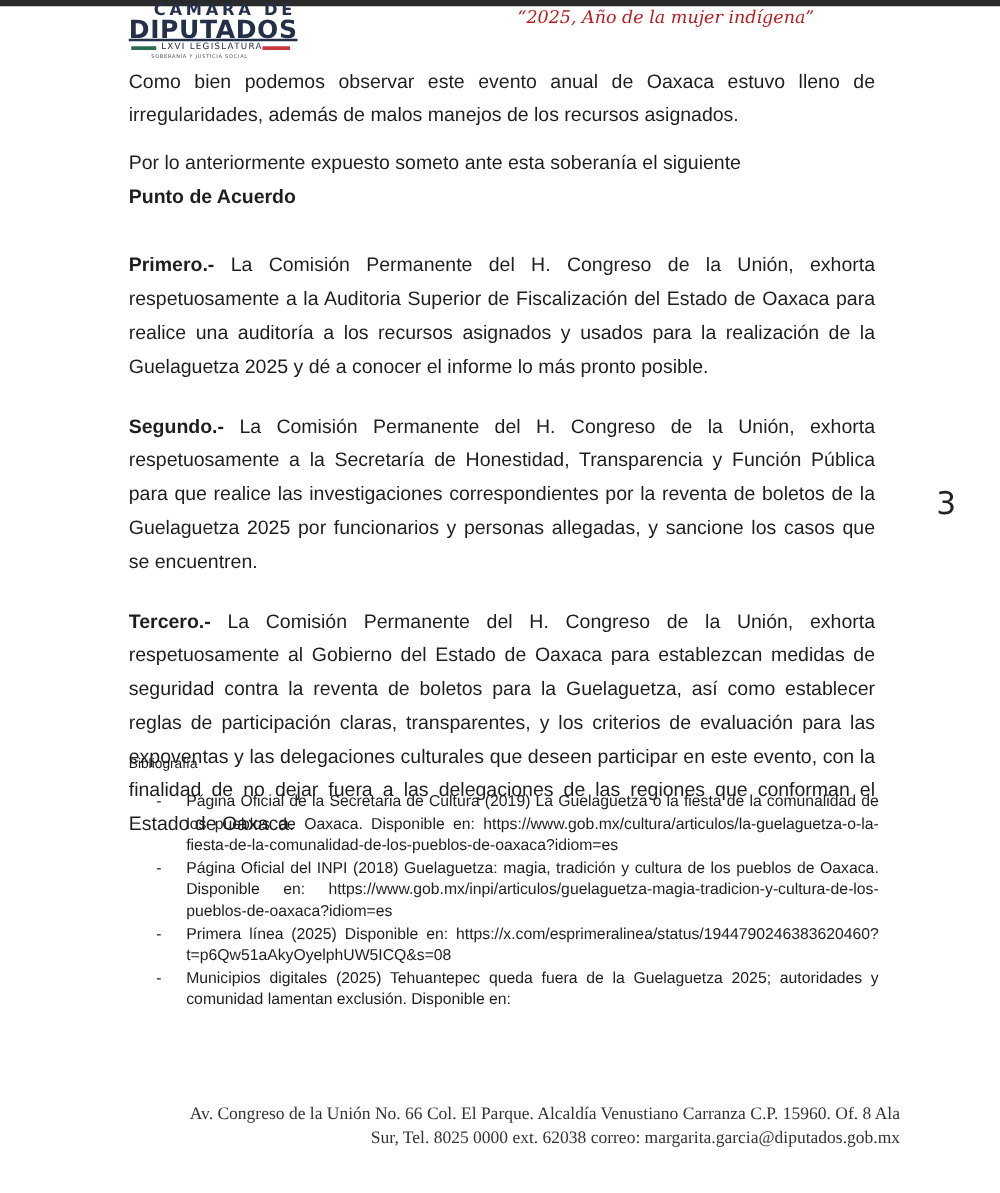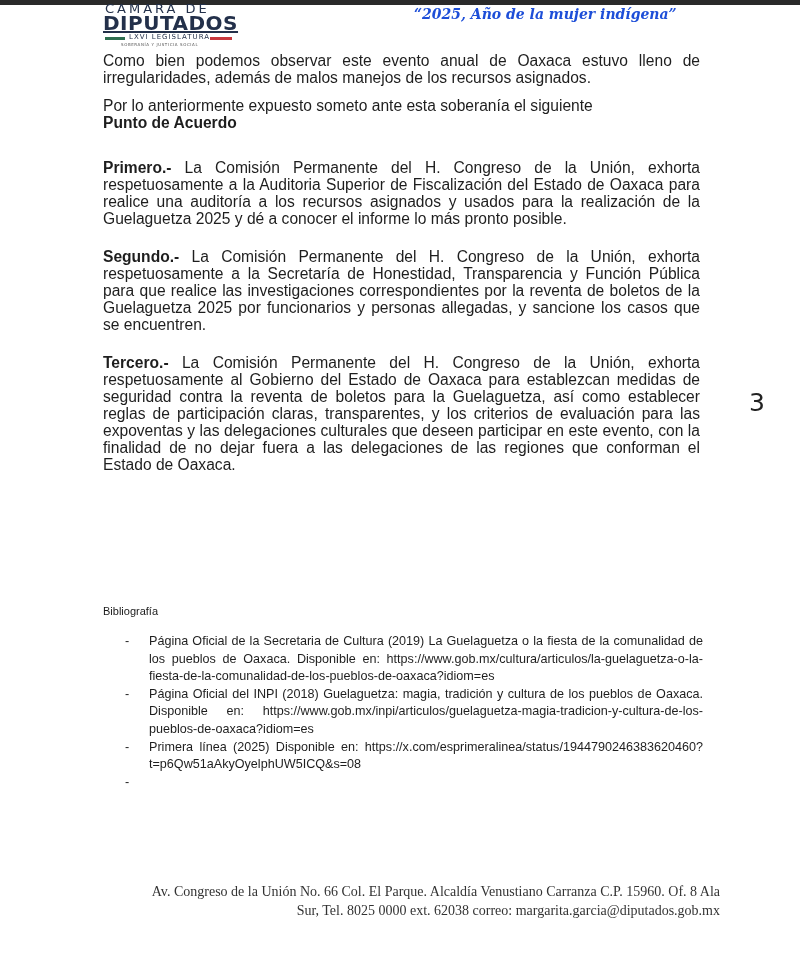--- a/index.html
+++ b/index.html
@@ -1,26 +1,26 @@
 <!DOCTYPE html>
 <html><head>
 <meta charset="utf-8">
 <style>
   html, body { margin:0; padding:0; }
   body { width:800px; height:954px; background:#ffffff; position:relative; overflow:hidden; color:#1a1a1a; }
   .topbar { position:absolute; left:0; top:0; width:800px; height:5px; background:#2a2a2a; }
   .logo { position:absolute; left:103px; top:2px; width:140px; height:46px; }
-  .logo .l1 { font-family:"DejaVu Sans", sans-serif; font-weight:normal; font-size:13px; letter-spacing:3px; color:#23304a; line-height:13px; position:absolute; left:2px; top:0; }
+  .logo .l1 { font-family:"DejaVu Sans", sans-serif; font-weight:bold; font-size:13px; letter-spacing:3px; color:#23304a; line-height:13px; position:absolute; left:20px; top:0; }
   .logo .l2 { font-family:"DejaVu Sans", sans-serif; font-weight:bold; font-size:20px; color:#23304a; line-height:20px; position:absolute; left:0; top:11px; letter-spacing:0.5px;text-decoration:underline; }
   .logo .bar-g { position:absolute; left:2px; top:35px; width:20px; height:3px; background:#2e6e50; }
   .logo .bar-r { position:absolute; left:107px; top:35px; width:22px; height:3px; background:#c8383e; }
   .logo .l3 { position:absolute; left:26px; top:31px; font-family:"DejaVu Sans", sans-serif; font-size:7px; letter-spacing:1px; color:#23304a; line-height:8px; }
   .logo .l4 { position:absolute; left:18px; top:40px; font-family:"DejaVu Sans", sans-serif; font-size:4px; letter-spacing:0.6px; color:#555; line-height:5px; }
-  .motto { position:absolute; left:414px; top:6px; font-family:"DejaVu Serif", serif; font-style:italic; font-size:14px; color:#1d4ed8;font-weight:bold; }
-  .content { position:absolute; left:103px; top:52px; width:597px; font-family:"Liberation Sans", sans-serif; font-size:15.6px; line-height:17px; color:#1e1e1e; }
+  .motto { position:absolute; left:414px; top:6px; font-family:"DejaVu Serif", serif; font-style:italic; font-size:14px; color:#b91c1c; }
+  .content { position:absolute; left:103px; top:52px; width:597px; font-family:"Liberation Sans", sans-serif; font-size:15.6px; line-height:27px; color:#1e1e1e; }
   .content p { margin:0; text-align:justify; }
   .b { font-weight:bold; }
   .pagenum { position:absolute; left:749px; top:388px; font-family:"DejaVu Sans", sans-serif; font-size:25px; color:#222; }
   .biblio { position:absolute; left:103px; top:601px; width:600px; font-family:"Liberation Sans", sans-serif; }
   .biblio h3 { margin:0; font-size:11px; font-weight:normal; line-height:20px; }
   .biblio ul { list-style:none; margin:12px 0 0 0; padding:0; }
   .biblio li { position:relative; padding-left:46px; font-size:12.6px; line-height:17.6px; text-align:justify; color:#1e1e1e; word-break:break-word; }
   .biblio li .dash { position:absolute; left:22px; top:0; }
   .footer { position:absolute; left:90px; top:882px; width:630px; text-align:right; font-family:"Liberation Serif", serif; font-size:14px; line-height:19px; color:#333; }
 </style>
@@ -50,20 +50,20 @@
 </div>
 
 <div class="pagenum">3</div>
 
 <div class="biblio">
   <h3>Bibliografía</h3>
   <ul>
     <li><span class="dash">-</span><span>Página Oficial de la Secretaria de Cultura (2019) La Guelaguetza o la fiesta de la comunalidad de los pueblos de Oaxaca. Disponible en: https://www.gob.mx/cultura/articulos/la-guelaguetza-o-la-fiesta-de-la-comunalidad-de-los-pueblos-de-oaxaca?idiom=es</span></li>
     <li><span class="dash">-</span><span>Página Oficial del INPI (2018) Guelaguetza: magia, tradición y cultura de los pueblos de Oaxaca. Disponible en: https://www.gob.mx/inpi/articulos/guelaguetza-magia-tradicion-y-cultura-de-los-pueblos-de-oaxaca?idiom=es</span></li>
     <li><span class="dash">-</span><span>Primera línea (2025) Disponible en: https://x.com/esprimeralinea/status/1944790246383620460?t=p6Qw51aAkyOyelphUW5ICQ&amp;s=08</span></li>
-    <li><span class="dash">-</span></li>
+    <li><span class="dash">-</span><span>Municipios digitales (2025) Tehuantepec queda fuera de la Guelaguetza 2025; autoridades y comunidad lamentan exclusión. Disponible en:</span></li>
   </ul>
 </div>
 
 <div class="footer">
   <div>Av. Congreso de la Unión No. 66 Col. El Parque. Alcaldía Venustiano Carranza C.P. 15960. Of. 8 Ala</div>
   <div>Sur, Tel. 8025 0000 ext. 62038 correo: margarita.garcia@diputados.gob.mx</div>
 </div>
 
 </body></html>

